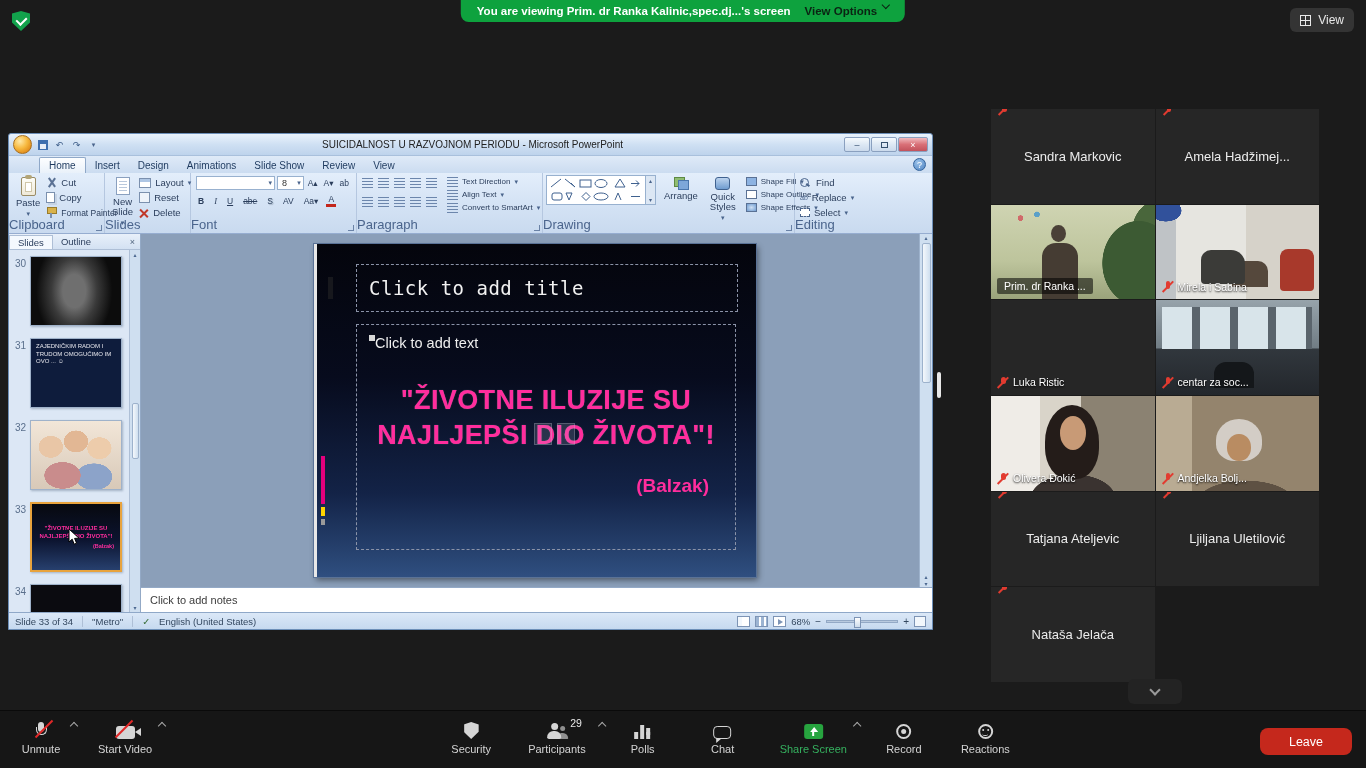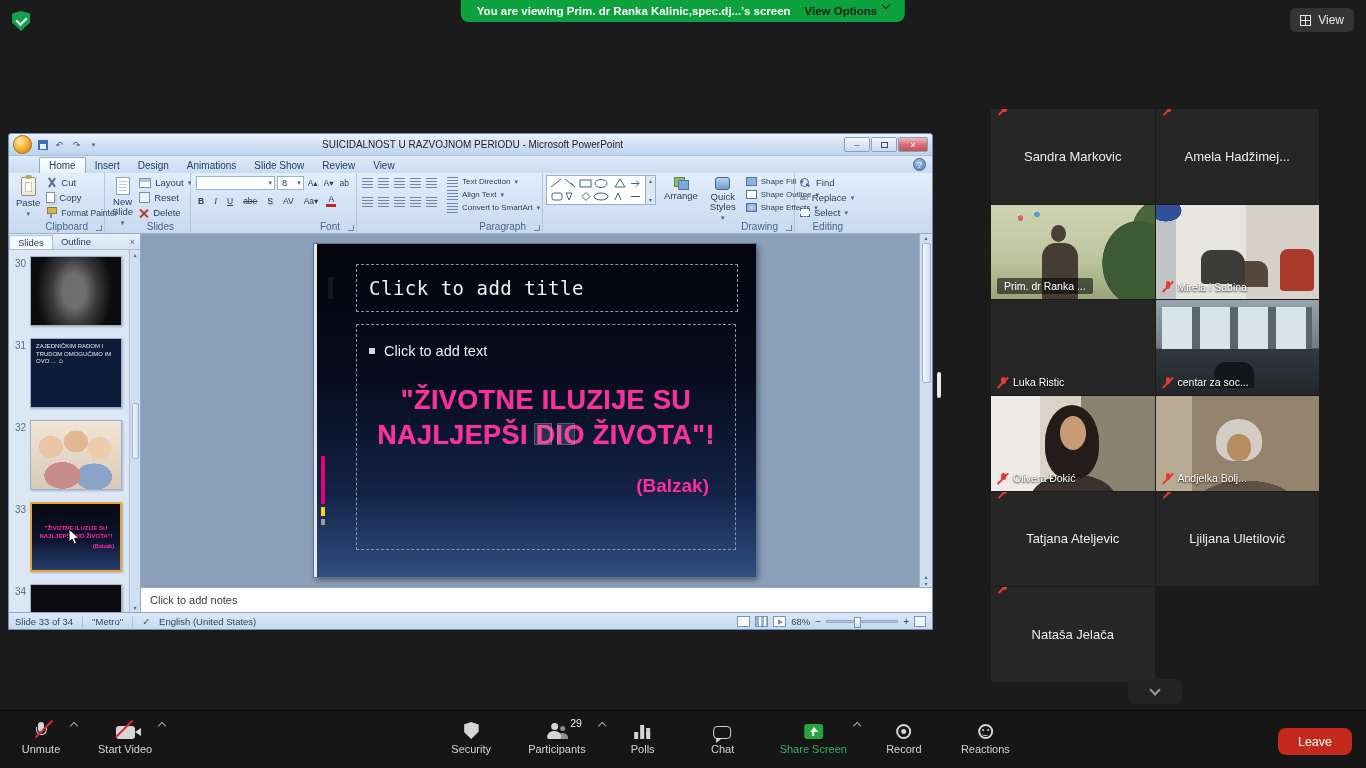--- a/index.html
+++ b/index.html
@@ -51,21 +51,21 @@
   .rtab{font-size:10px;color:#1e3a5f;padding:2px 9px 2px;cursor:pointer;}
   .rtab.active{background:linear-gradient(#fdfeff,#e9f1fa);border:1px solid #8fa8c8;border-bottom:none;
     border-radius:2px 2px 0 0;}
   .helpbtn{position:absolute;right:6px;top:24px;width:13px;height:13px;border-radius:50%;cursor:pointer;
     background:radial-gradient(circle at 35% 30%,#9cc3ea,#4f84c2);border:1px solid #33639c;color:#fff;
     font-size:9px;display:flex;align-items:center;justify-content:center;}
 
   .ribbon{position:absolute;left:0;top:39px;right:0;height:61px;display:flex;
     background:linear-gradient(#e3eefb,#d7e5f6 40%,#c9daef);border-bottom:1px solid #96add0;}
   .rgroup{position:relative;height:100%;border-right:1px solid #b5c7e0;padding:2px 3px 12px;}
-  .rglabel{position:absolute;bottom:1px;left:0;right:16px;text-align:right;font-size:10px;color:#4a648c;}
+  .rglabel{position:absolute;bottom:1px;left:0;right:4px;text-align:left;font-size:13px;color:#4a648c;}
   .dlg{position:absolute;right:2px;bottom:2px;width:6px;height:6px;border-right:1px solid #6a82a6;
     border-bottom:1px solid #6a82a6;cursor:pointer;}
   .bigbtn{display:flex;flex-direction:column;align-items:center;justify-content:flex-start;text-align:center;
     font-size:9.5px;color:#2b3e5c;padding:2px 4px;gap:2px;cursor:pointer;line-height:1.05;}
   .srow{display:flex;align-items:center;gap:4px;font-size:9.5px;color:#2b3e5c;height:15px;padding:0 2px;cursor:pointer;white-space:nowrap;}
   .hrow{display:flex;align-items:flex-start;height:100%;}
   .vcol{display:flex;flex-direction:column;justify-content:flex-start;}
   .dn{color:#4a648c;font-size:7px;}
 
   .i-paste{width:15px;height:19px;background:linear-gradient(#fdfdf8,#efe9d8);border:1px solid #9a8c66;
@@ -143,21 +143,21 @@
     box-shadow:0 0 0 1px #5a7296,2px 3px 6px rgba(0,0,0,.45);}
   .sstrip{position:absolute;left:0;top:0;width:3px;height:100%;background:#e8e8e8;}
   .btick{position:absolute;left:14px;top:33px;width:5px;height:22px;background:#17181d;}
   .bpink{position:absolute;left:7px;top:212px;width:4px;height:48px;background:#e5007d;}
   .byel{position:absolute;left:7px;top:263px;width:4px;height:9px;background:#ffd400;}
   .bgray{position:absolute;left:7px;top:275px;width:4px;height:6px;background:#9a9a9a;}
   .ph-title{position:absolute;left:42px;top:20px;width:382px;height:48px;border:1px dashed #8b93a8;
     display:flex;align-items:center;padding:0 12px;cursor:text;}
   .ph-title .phtxt{font-family:"DejaVu Sans Mono",monospace;font-size:19px;color:#f2f2f2;letter-spacing:.5px;}
   .ph-body{position:absolute;left:42px;top:80px;width:380px;height:226px;border:1px dashed #8b93a8;cursor:text;}
-  .bullet-line{position:absolute;left:12px;top:18px;display:flex;align-items:center;gap:9px;color:#efefef;font-size:14.5px;}
+  .bullet-line{position:absolute;left:12px;top:10px;display:flex;color:#efefef;font-size:14.5px;}
   .sqb{width:6px;height:6px;background:#d8d8d8;}
   .quote{position:absolute;left:0;right:0;top:58px;text-align:center;color:#ff2d9d;font-weight:bold;
     font-size:27px;line-height:1.3;letter-spacing:.4px;text-shadow:0 0 1px rgba(255,255,255,.35);}
   .attrib{position:absolute;right:26px;top:150px;color:#ff2d9d;font-weight:bold;font-size:19px;}
   .ghost{position:absolute;width:18px;height:22px;background:rgba(200,200,215,.16);border:1px solid rgba(200,200,215,.28);}
   .evscroll{position:absolute;right:0;top:0;width:13px;height:100%;background:#cfdff0;border-left:1px solid #9db2cc;
     display:flex;flex-direction:column;align-items:center;font-size:6px;color:#4c6890;}
   .evthumb{width:9px;height:140px;background:linear-gradient(90deg,#f4f8fc,#cfdfef);border:1px solid #9db2cc;border-radius:2px;margin:2px 0;}
   .evsp{flex:1;}
   .notes{position:absolute;left:132px;right:0;top:453px;height:25px;background:#fff;border-top:1px solid #93a9c6;
@@ -274,21 +274,21 @@
   .share-ic::before{content:"";position:absolute;left:6px;top:3px;border-bottom:5px solid #fff;
     border-left:4px solid transparent;border-right:4px solid transparent;}
   .share-ic::after{content:"";position:absolute;left:8.5px;top:7px;width:2px;height:5px;background:#fff;}
   .rec-ic{width:15px;height:15px;border:2px solid #d5d5d5;border-radius:50%;position:relative;}
   .rec-ic::after{content:"";position:absolute;left:3px;top:3px;width:5px;height:5px;border-radius:50%;background:#d5d5d5;}
   .react-ic{width:15px;height:15px;border:2px solid #d5d5d5;border-radius:50%;position:relative;}
   .react-ic::before{content:"";position:absolute;left:2px;top:3px;width:2px;height:2px;background:#d5d5d5;border-radius:50%;
     box-shadow:5px 0 0 #d5d5d5;}
   .react-ic::after{content:"";position:absolute;left:2.5px;top:5px;width:6px;height:4px;border-bottom:1.8px solid #d5d5d5;border-radius:50%;}
   .leave{position:absolute;right:14px;top:728px;height:27px;background:#c5281c;border-radius:8px;display:flex;
-    align-items:center;justify-content:center;padding:0 20px;color:#fff;font-size:12.5px;cursor:pointer;z-index:3;}
+    align-items:center;justify-content:center;padding:0 29px;color:#fff;font-size:12.5px;cursor:pointer;z-index:3;}
 </style>
 </head>
 <body>
 
 <div class="shield"></div>
 
 <div class="banner">
   <span class="btxt">You are viewing Prim. dr Ranka Kalinic,spec.dj...'s screen</span>
   <span class="vopts">
     <span>View Options</span>

